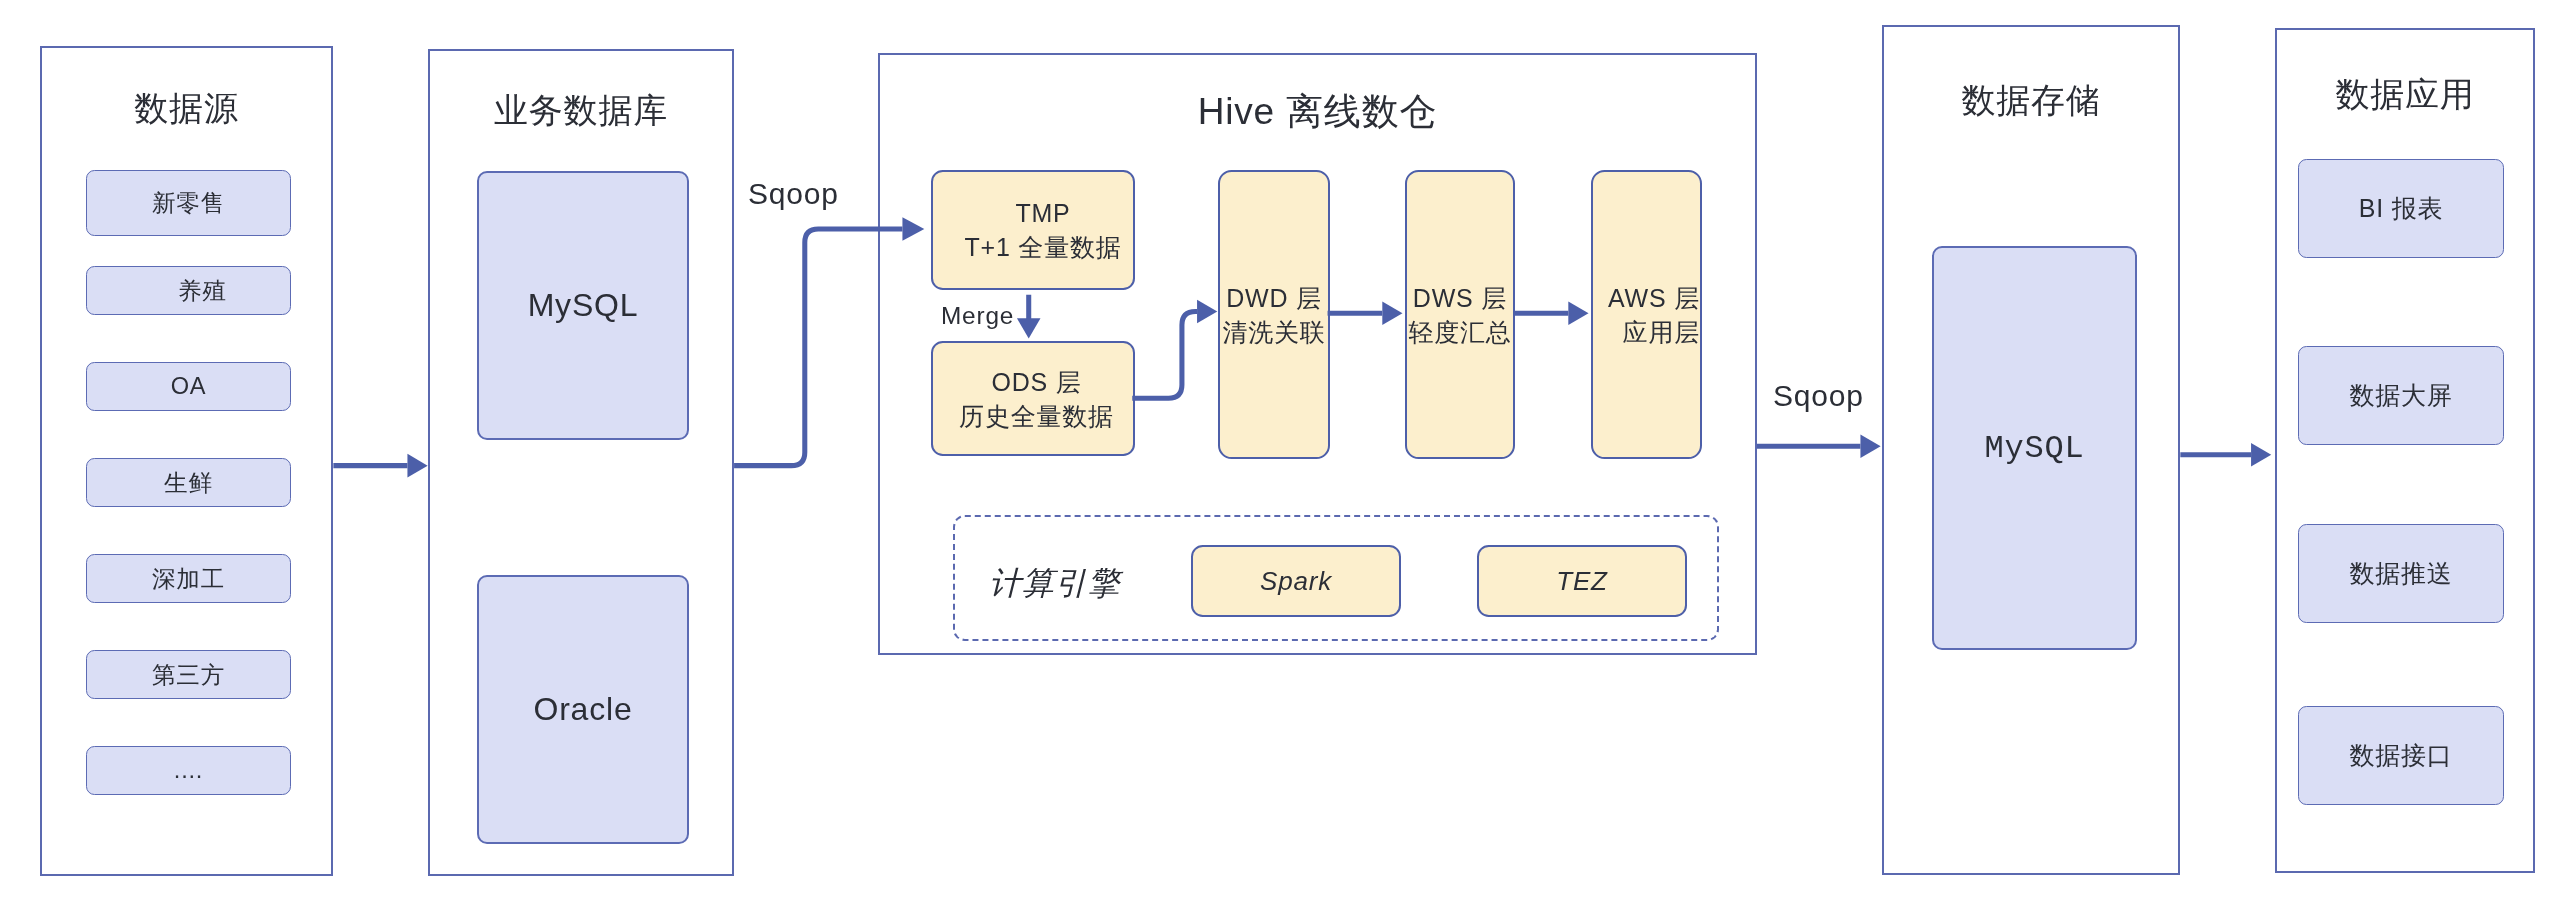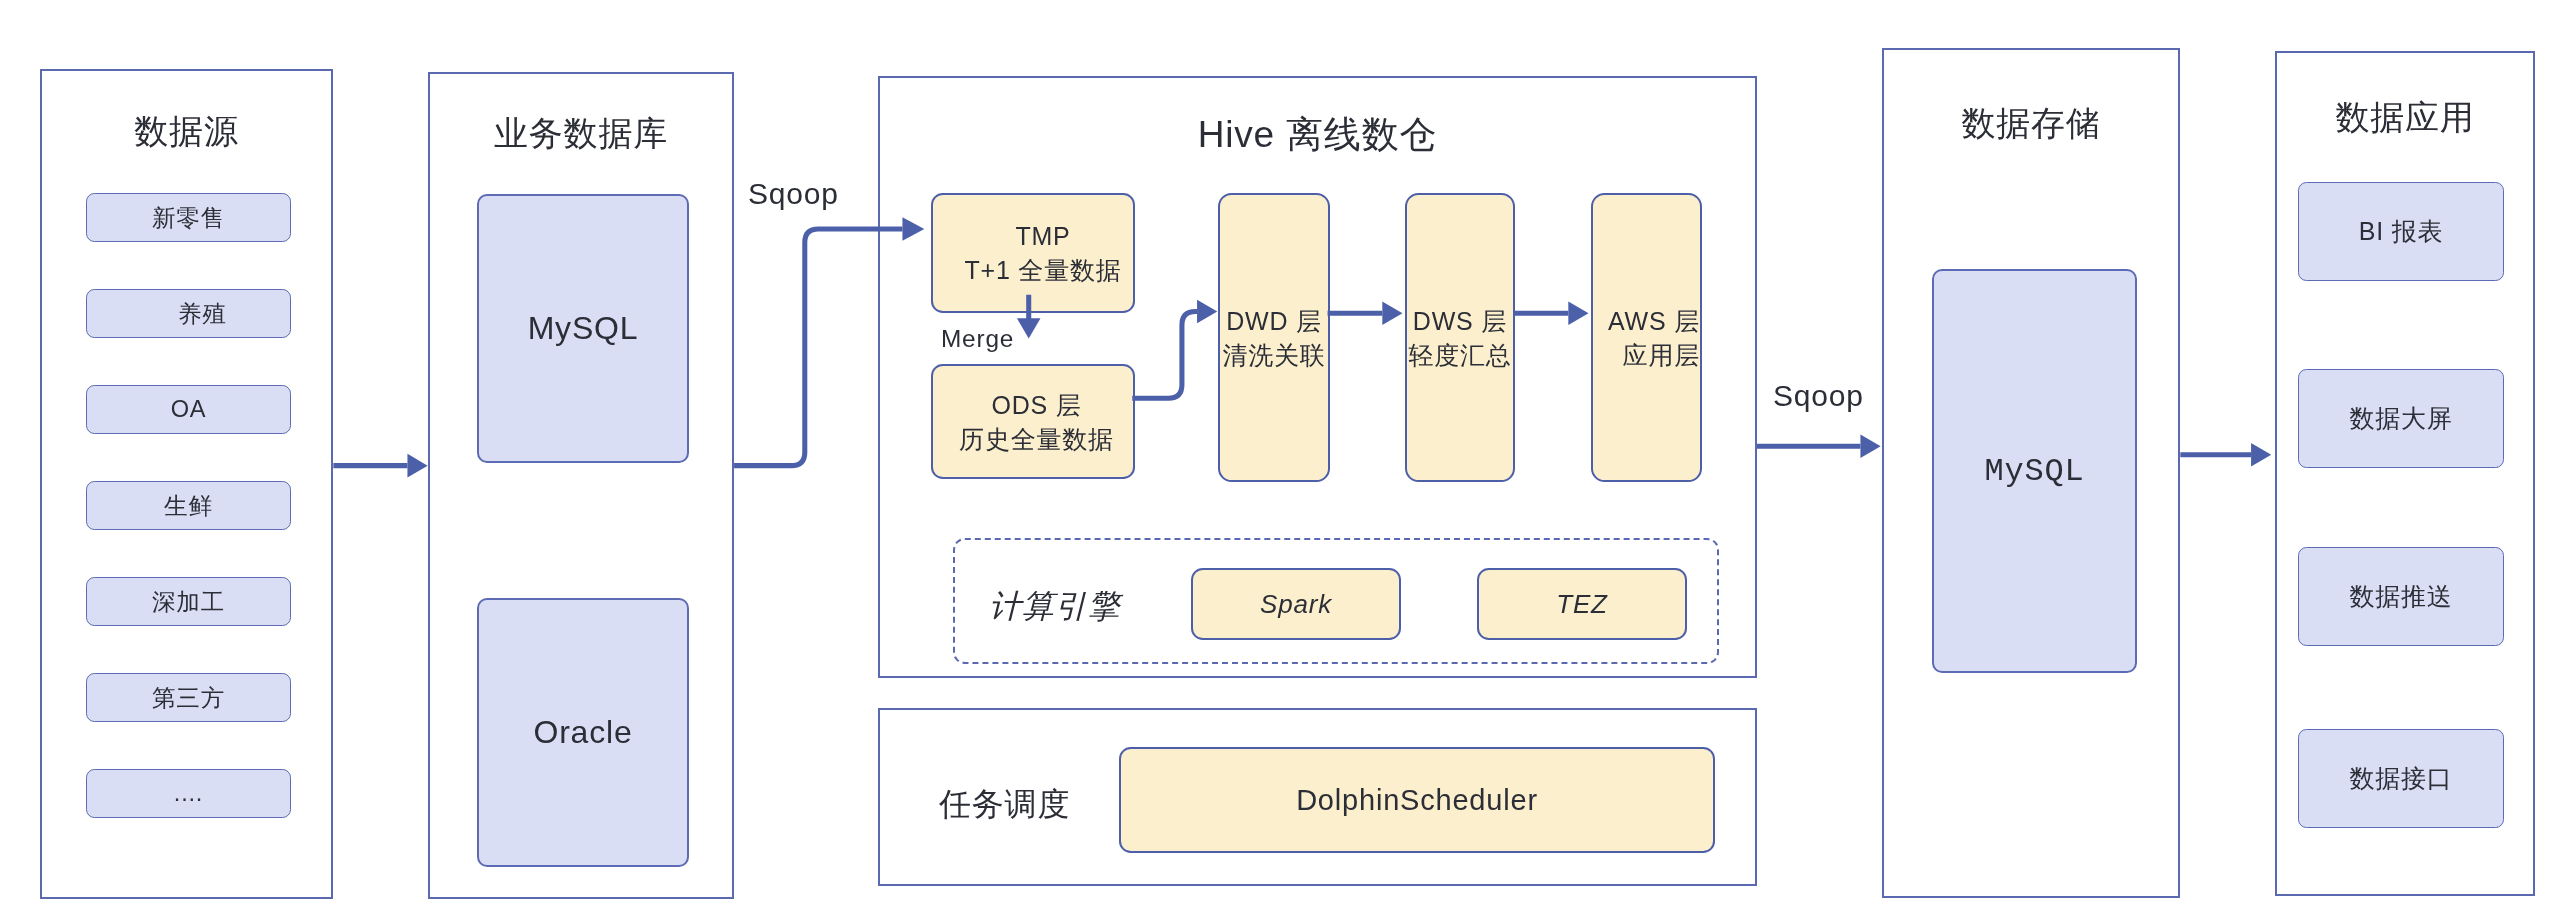--- a/index.html
+++ b/index.html
@@ -1,21 +1,21 @@
 <!DOCTYPE html>
 <html style="font-size:13.5px"><head>
 <meta charset="utf-8">
 <style>
   html,body{margin:0;padding:0;background:#ffffff;}
   .canvas{
     position:relative;width:2576px;height:906px;background:#ffffff;overflow:hidden;
     font-family:"Liberation Sans", sans-serif;color:#2f323b;
   }
   .panel{
-    position:absolute;background:#ffffff;border:2.5px solid #5b69b0;box-sizing:border-box;margin-top:23px;
+    position:absolute;background:#ffffff;border:2.5px solid #5b69b0;box-sizing:border-box;
   }
   .ptitle{
     position:absolute;left:0;right:0;text-align:center;font-size:34px;font-weight:500;
     color:#2b2e36;letter-spacing:0.8px;white-space:nowrap;
   }
   .pill{
     position:absolute;background:#dadef5;border:1.7px solid #5c6bb4;border-radius:8.4px;
     box-sizing:border-box;display:flex;align-items:center;justify-content:center;
     font-size:23.6px;color:#2b2e36;letter-spacing:0.8px;
   }
@@ -38,21 +38,21 @@
   }
   .arrows{position:absolute;left:0;top:0;pointer-events:none;}
 </style>
 </head>
 <body>
 
 <div class="canvas">
 
   <section class="panel" style="left:40px;top:46px;width:293px;height:830px;">
     <div class="ptitle" style="top:38px;">数据源</div>
-    <div class="pill" style="left:44px;top:122px;width:205px;height:49px;">新零售</div>
+    <div class="pill" style="left:44px;top:122px;width:205px;height:66px;">新零售</div>
     <div class="pill" style="left:44px;top:218px;width:205px;height:49px;padding-left:28px;">养殖</div>
     <div class="pill" style="left:44px;top:314px;width:205px;height:49px;">OA</div>
     <div class="pill" style="left:44px;top:410px;width:205px;height:49px;text-align:center;">生鲜</div>
     <div class="pill" style="left:44px;top:506px;width:205px;height:49px;">深加工</div>
     <div class="pill" style="left:44px;top:602px;width:205px;height:49px;">第三方</div>
     <div class="pill" style="left:44px;top:698px;width:205px;height:49px;">....</div>
   </section>
 
   <section class="panel" style="left:428px;top:49px;width:306px;height:827px;">
     <div class="ptitle" style="top:37px;">业务数据库</div>
@@ -90,24 +90,20 @@
       <span>应用层</span>
     </div>
 
     <div class="dashedbox" style="left:73px;top:460px;width:766px;height:126px;font-style:italic;">
       <div class="freelabel" style="left:34px;top:45px;font-size:32px;">计算引擎</div>
       <div class="ybox" style="left:236px;top:28px;width:210px;height:72px;font-size:26px;">Spark</div>
       <div class="ybox" style="left:522px;top:28px;width:210px;height:72px;font-size:26px;">TEZ</div>
     </div>
   </section>
 
-  <section class="panel" style="left:878px;top:685px;width:879px;height:178px;">
-    <div class="freelabel" style="left:59px;top:73px;font-size:32px;">任务调度</div>
-    <div class="ybox" style="left:239px;top:37px;width:596px;height:106px;font-size:29px;">DolphinScheduler</div>
-  </section>
 
   <section class="panel" style="left:1882px;top:25px;width:298px;height:850px;font-family:Liberation Mono, monospace;">
     <div class="ptitle" style="top:51px;">数据存储</div>
     <div class="bigpurple" style="left:48px;top:219px;width:205px;height:404px;">MySQL</div>
   </section>
 
   <section class="panel" style="left:2275px;top:28px;width:260px;height:845px;">
     <div class="ptitle" style="top:42px;">数据应用</div>
     <div class="pill" style="left:21px;top:129px;width:206px;height:99px;font-size:25px;">BI 报表</div>
     <div class="pill" style="left:21px;top:316px;width:206px;height:99px;font-size:25px;">数据大屏</div>

